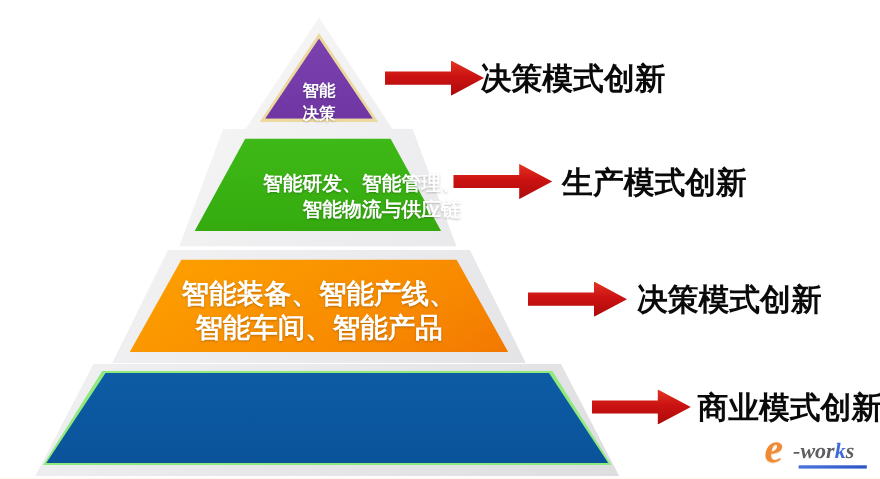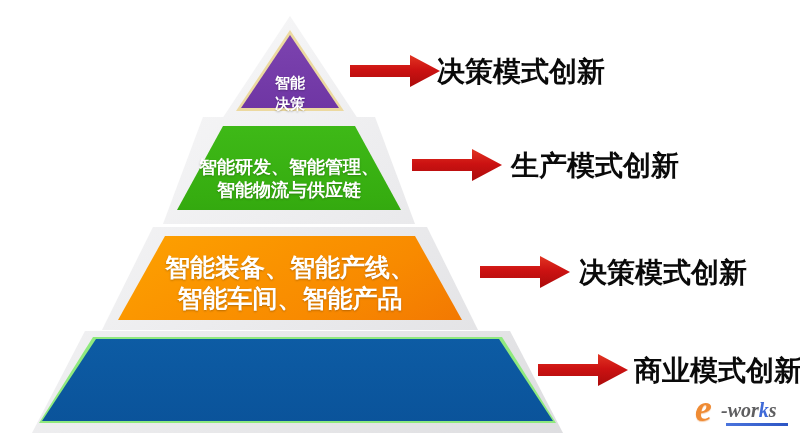--- a/index.html
+++ b/index.html
@@ -31,21 +31,21 @@
   .t4-fill{background:linear-gradient(180deg,#3493dc 0%,#1872c0 30%,#0e60a9 68%,#0a5299 100%);
            clip-path:polygon(96px 339px,499px 339px,553px 421px,42px 421px);}
 
   
   .tier-label{
     position:absolute;color:#ffffff;font-weight:bold;text-align:center;
     white-space:pre-line;letter-spacing:0;
     text-shadow:0 1px 2px rgba(0,0,0,0.25);
   }
   .t1-label{left:250px;top:72px;width:80px;font-size:15px;line-height:21px;}
-  .t2-label{left:159px;top:156px;width:260px;font-size:18px;line-height:23px;}
+  .t2-label{left:159px;top:156px;width:260px;font-size:18px;line-height:23px;text-align:right;}
   .t3-label{left:100px;top:252px;width:380px;font-size:25px;line-height:31px;}
   .t4-label{left:97px;top:363px;width:400px;font-size:27px;line-height:30px;}
 
   
   .arrow{
     position:absolute;width:90px;height:32px;
     background:linear-gradient(180deg,#e23522 0%,#cc1212 45%,#ab0b0b 100%);
     clip-path:polygon(0 10px,60px 10px,60px 0,90px 16px,60px 32px,60px 22px,0 22px);
     filter:drop-shadow(1px 2px 1px rgba(0,0,0,0.30));
   }

